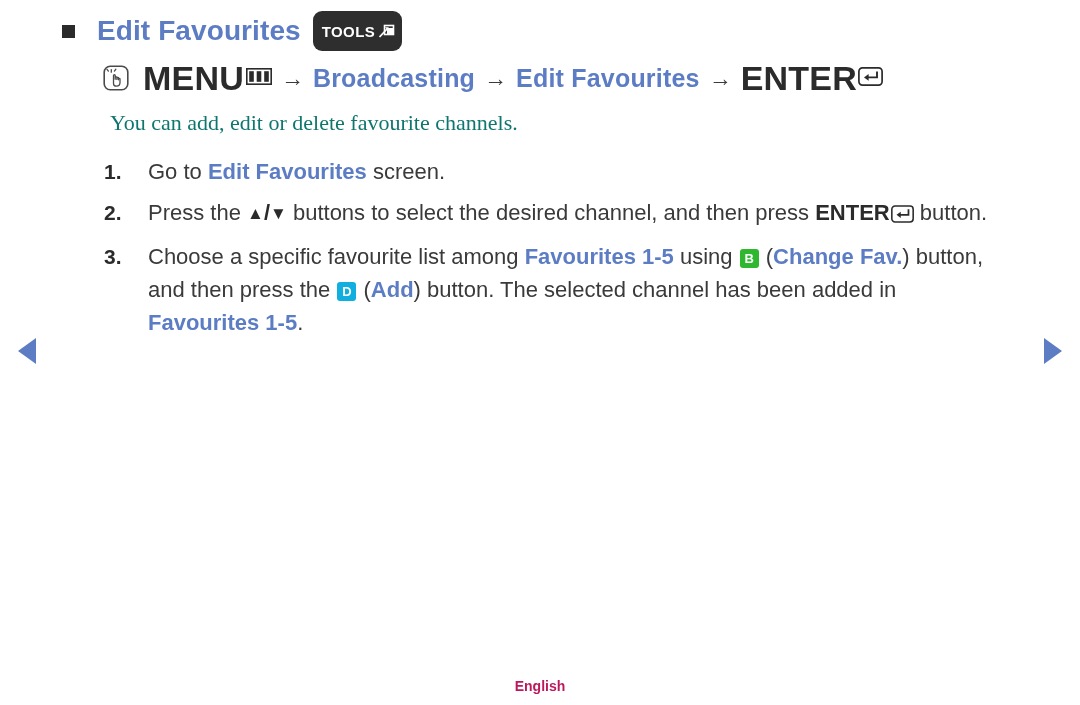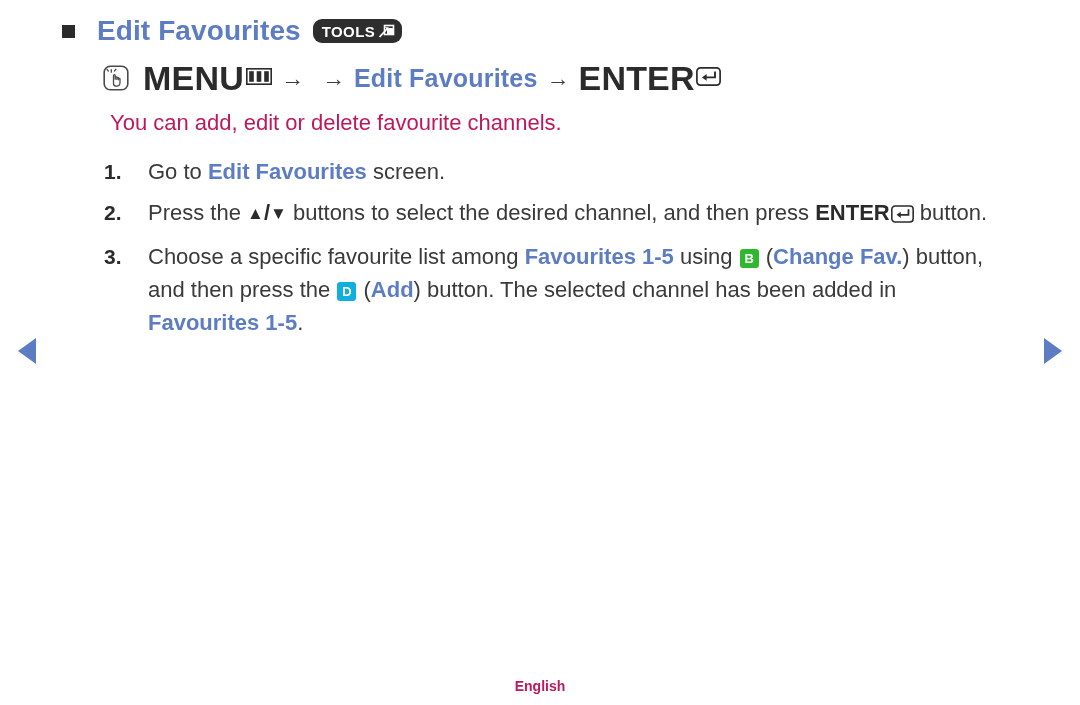--- a/index.html
+++ b/index.html
@@ -40,21 +40,21 @@
     font-size: 28px;
     font-weight: bold;
     color: #5c7cc4;
     letter-spacing: 0.1px;
     white-space: nowrap;
   }
   .tools-badge {
     margin-left: 12px;
     background: #2e2e2e;
     border-radius: 9px;
-    height: 24px;
+    height: 40px;
     padding: 0 7px 0 9px;
     display: inline-flex;
     align-items: center;
     gap: 3px;
   }
   .tools-badge .tools-label {
     color: #ffffff;
     font-size: 15px;
     font-weight: bold;
     letter-spacing: 0.4px;
@@ -106,22 +106,23 @@
     vertical-align: -3px;
     margin-left: 1px;
   }
 
   
   .intro {
     position: absolute;
     left: 110px;
     top: 110px;
     font-size: 22px;
-    color: #be185d;
+    color: #0f766e;
     white-space: nowrap;
+    font-family: Liberation Serif, serif;
   }
 
   .steps {
     position: absolute;
     left: 104px;
     top: 155px;
     width: 900px;
   }
   .step {
     display: flex;
@@ -264,20 +265,21 @@
     <span class="kw-dark">MENU</span>
     <span class="menu-glyph">
       <svg width="26" height="17" viewBox="0 0 26 17">
         <rect x="0.8" y="0.8" width="24.4" height="15.4" fill="none" stroke="#2b2b2b" stroke-width="1.6"></rect>
         <rect x="3.2" y="3.2" width="4.6" height="10.6" fill="#2b2b2b"></rect>
         <rect x="10.7" y="3.2" width="4.6" height="10.6" fill="#2b2b2b"></rect>
         <rect x="18.2" y="3.2" width="4.6" height="10.6" fill="#2b2b2b"></rect>
       </svg>
     </span>
     <span class="arrow">→</span>
+    <span class="kw-blue">Broadcasting</span>
     <span class="arrow">→</span>
     <span class="kw-blue">Edit Favourites</span>
     <span class="arrow">→</span>
     <span class="kw-dark">ENTER</span>
     <span class="enter-glyph">
       <svg width="25" height="19" viewBox="0 0 25 19">
         <rect x="0.9" y="0.9" width="23.2" height="17.2" rx="3.5" ry="3.5" fill="none" stroke="#2b2b2b" stroke-width="1.7"></rect>
         <path d="M19 4.4 L19 10.4 L8.5 10.4" fill="none" stroke="#2b2b2b" stroke-width="1.9"></path>
         <path d="M10.6 7.0 L6.0 10.4 L10.6 13.8 Z" fill="#2b2b2b"></path>
       </svg>

